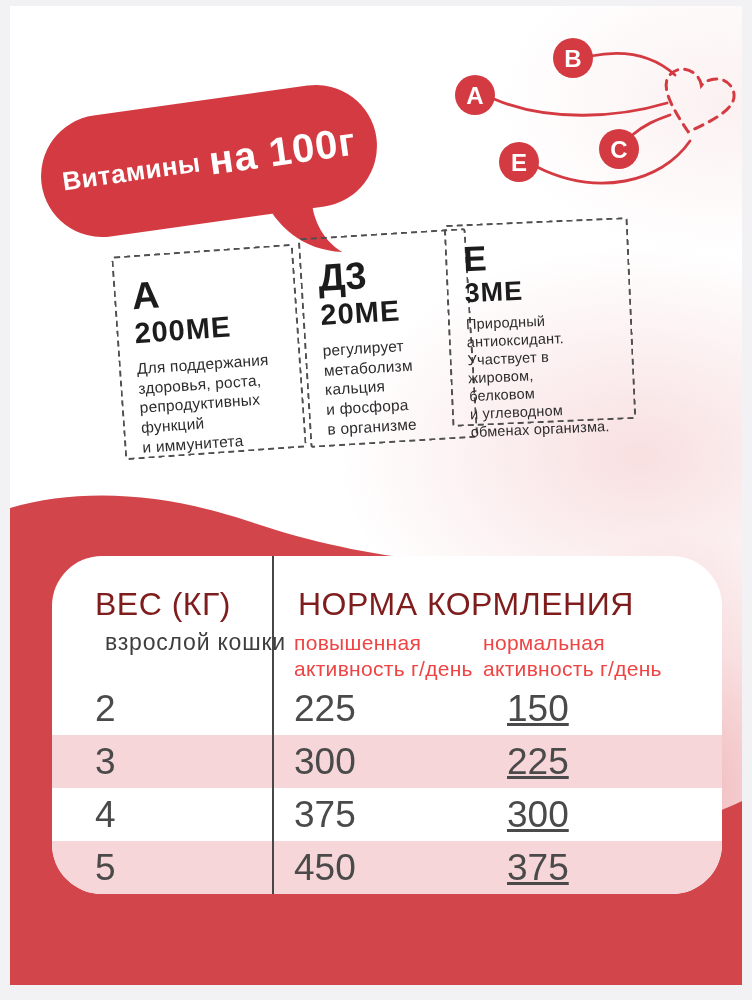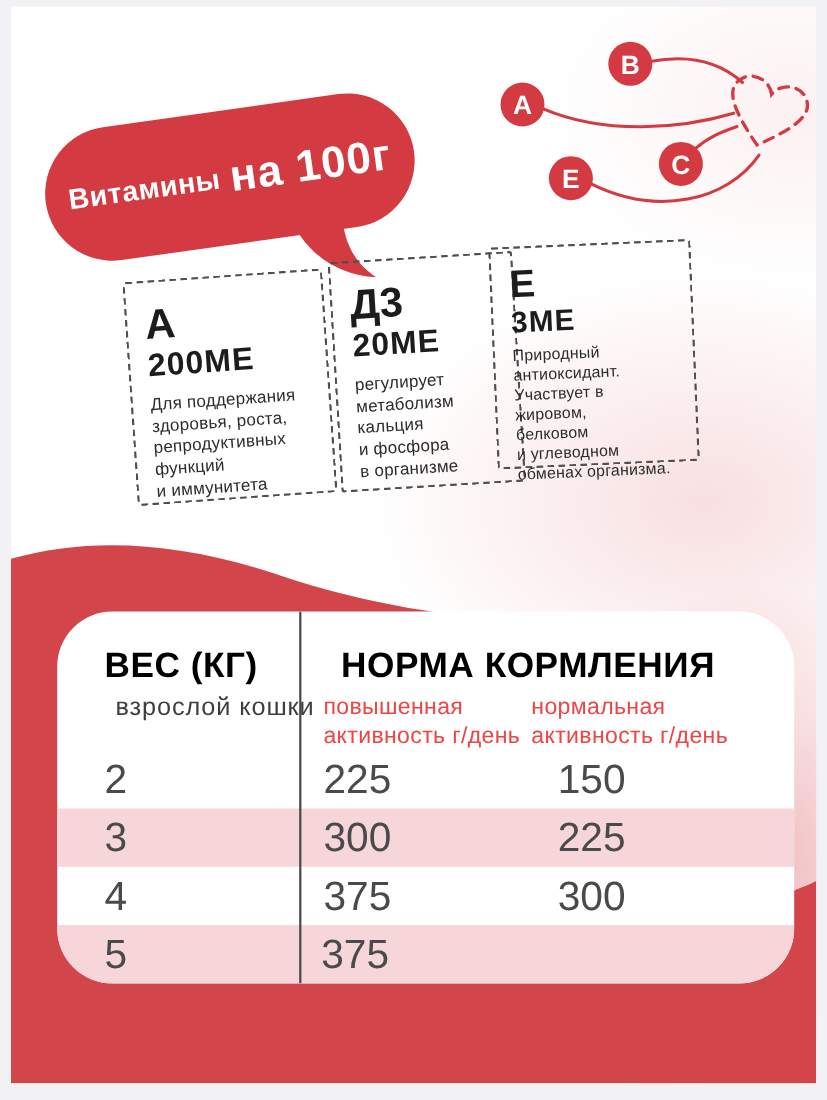--- a/index.html
+++ b/index.html
@@ -49,32 +49,32 @@
   .vbox3 .v-desc { font-size:14.5px; line-height:1.24; margin-top:9px; }
   .pre { white-space:pre-line; }
 
   
   .card {
     position:absolute; left:42px; top:550px; width:670px; height:338px;
     background:#ffffff; border-radius:50px; overflow:hidden;
   }
   .divider { position:absolute; left:220px; top:0; bottom:0; width:2px; background:#474747; z-index:3; }
   .hdr { position:relative; height:126px; }
-  .w-title, .n-title { position:absolute; top:30px; font-size:32px; font-weight:bold; color:#000000; letter-spacing:0.5px; }
+  .w-title, .n-title { position:absolute; top:30px; font-size:32px; font-weight:normal; color:#7f1d1d; letter-spacing:0.5px; }
   .w-title { left:43px; }
-  .n-title { left:258px; }
+  .n-title { left:246px; }
   .w-sub { position:absolute; left:53px; top:73px; font-size:23px; color:#3e3e3e; letter-spacing:0.8px; }
   .sub1, .sub2 { position:absolute; top:74px; font-size:21px; line-height:1.26; color:#ef4444; letter-spacing:0.3px; }
   .sub1 { left:242px; }
   .sub2 { left:431px; }
   .row { height:53px; display:flex; align-items:center; font-size:37px; color:#4a4a4a; }
   .row.stripe { background:#f6d6d8; }
   .c-w { width:220px; padding-left:43px; }
   .c-h { width:215px; padding-left:22px; }
-  .c-n { padding-left:20px; }
+  .c-n { padding-left:20px;text-decoration:underline; }
 </style>
 </head>
 <body>
 
 <div class="frame">
   <div class="content">
 
     <svg class="wave" viewBox="0 0 732 979" preserveAspectRatio="none">
       <path d="M 0,502 C 70,482 150,486 238,515 C 300,536 352,547 425,556 C 480,585 520,640 560,700 C 600,760 640,796 688,812 C 704,807 720,801 732,795 L 732,979 L 0,979 Z" fill="#d2454b"></path>
     </svg>
@@ -165,18 +165,19 @@
         <span class="c-h">300</span>
         <span class="c-n">225</span>
       </div>
       <div class="row">
         <span class="c-w">4</span>
         <span class="c-h">375</span>
         <span class="c-n">300</span>
       </div>
       <div class="row stripe">
         <span class="c-w">5</span>
+        <span class="c-h">450</span>
         <span class="c-n">375</span>
       </div>
     </div>
 
   </div>
 </div>
 
 </body></html>

